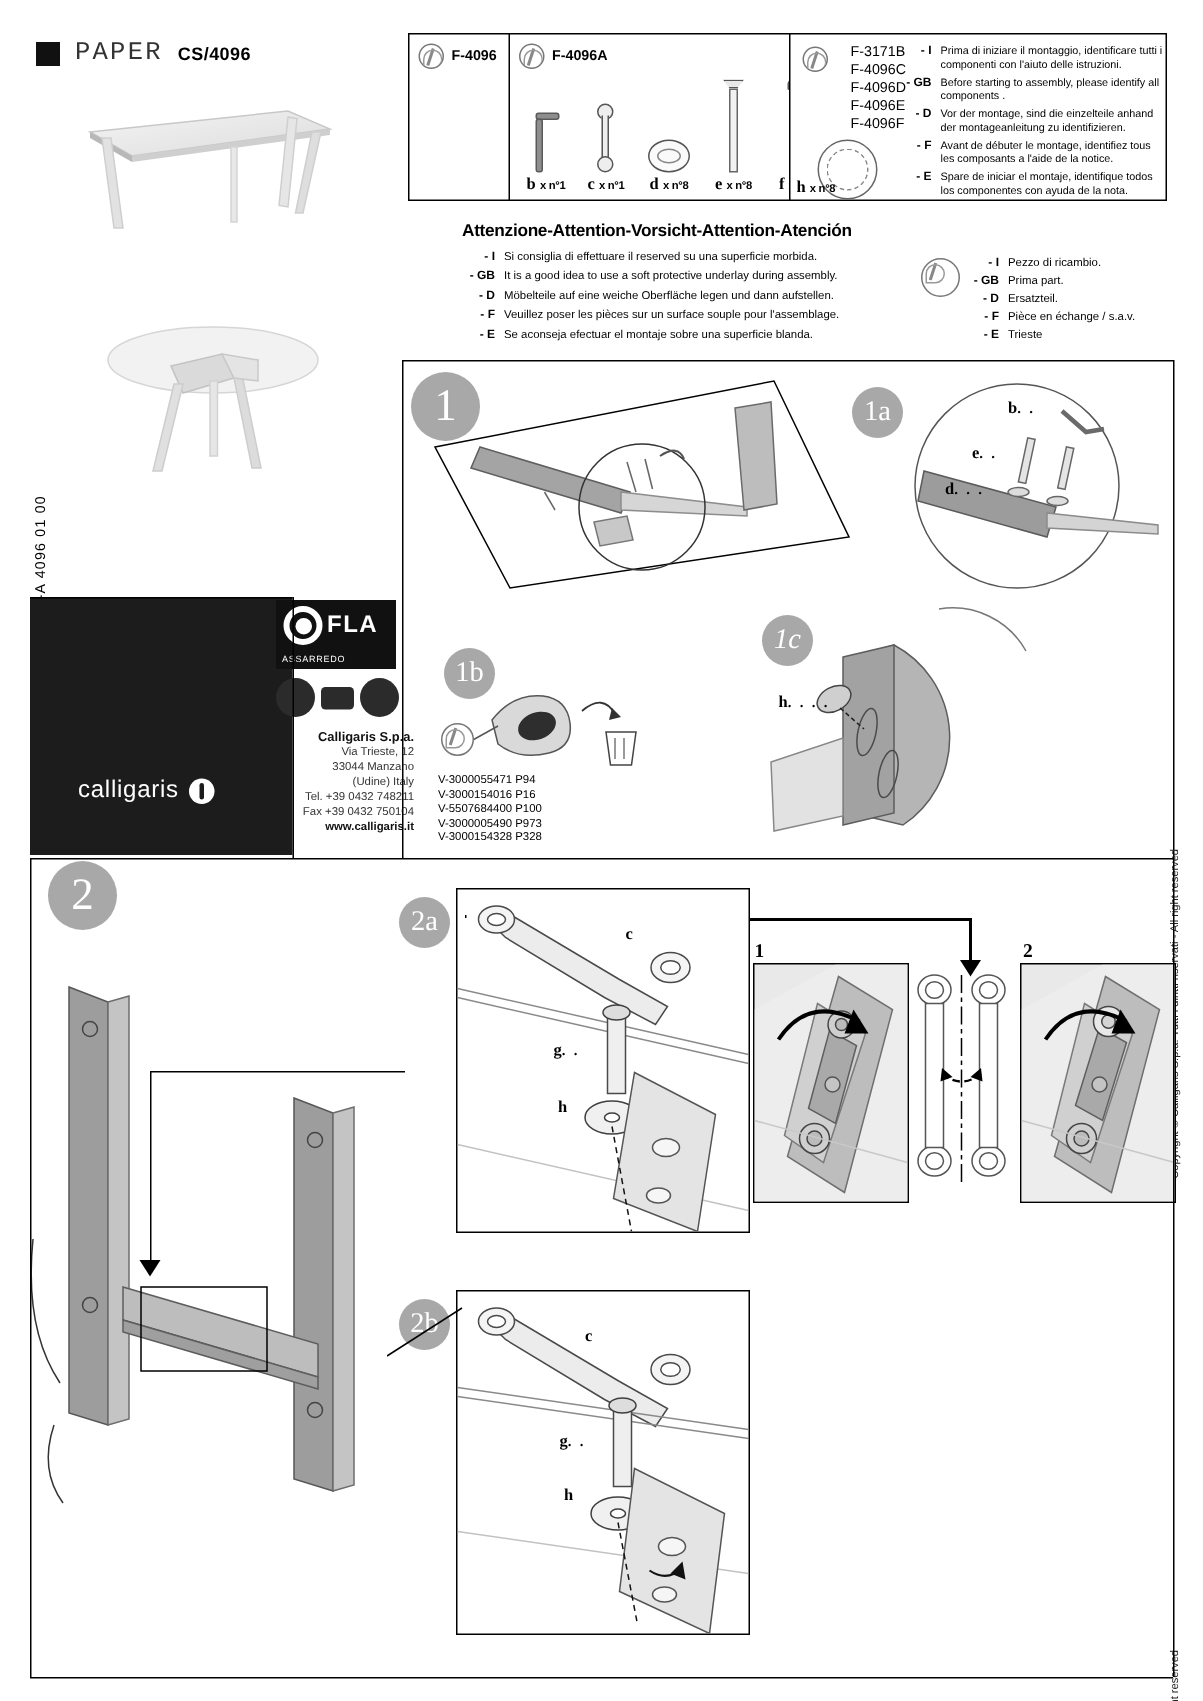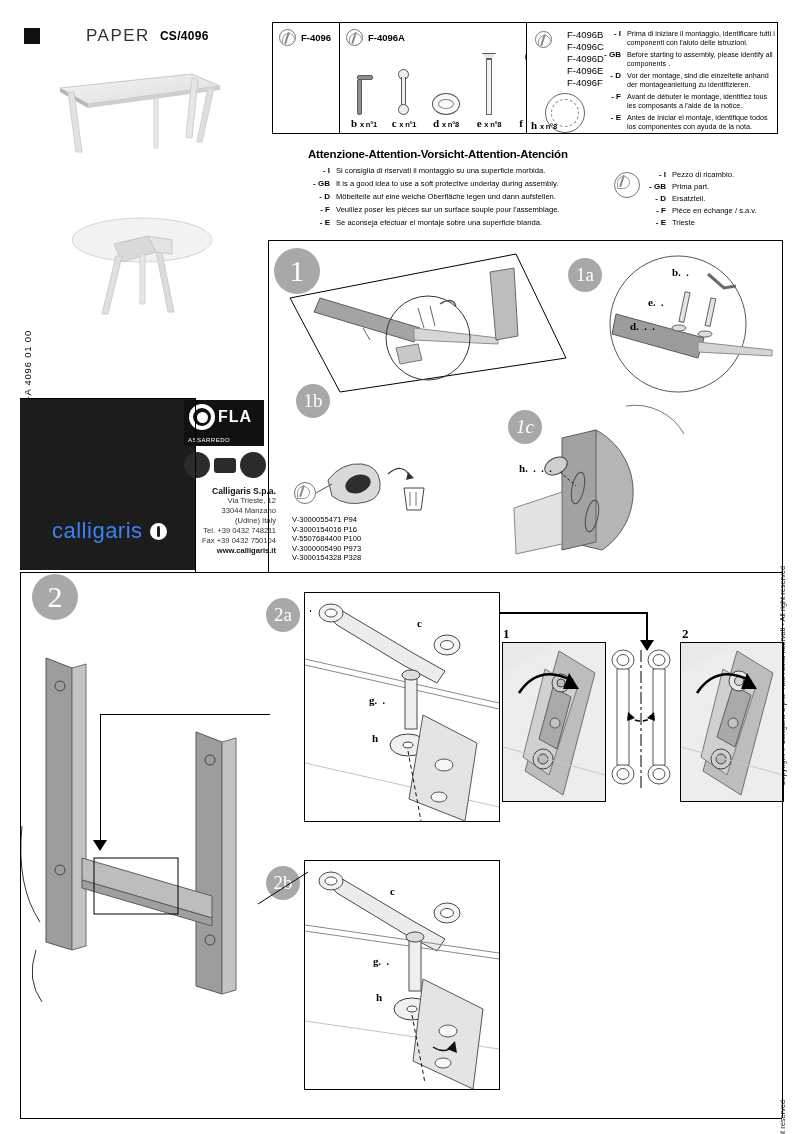--- a/index.html
+++ b/index.html
@@ -11,21 +11,21 @@
     position: relative;
     overflow: hidden;
   }
   .page { position: absolute; inset: 0; }
   .hline { position: absolute; background: #000; height: 1px; }
   .vline { position: absolute; background: #000; width: 1px; }
 
   
   #header-title { position: absolute; left: 24px; top: 26px; display: flex; align-items: center; gap: 10px; }
   #header-title .sq { width: 16px; height: 16px; background: #111; }
-  #header-title .nm { font-family: Liberation Sans, sans-serif; font-size: 17px; letter-spacing: 1.5px; color: #333; margin-left: 36px; }
+  #header-title .nm { font-family: Liberation Mono, monospace; font-size: 17px; letter-spacing: 1.5px; color: #333; }
   #header-title .code { font-size: 12px; font-weight: bold; letter-spacing: .3px; }
 
   
   .photo { position: absolute; }
   #photo-table-rect { left: 42px; top: 52px; width: 190px; height: 120px; }
   #photo-table-round { left: 52px; top: 192px; width: 180px; height: 140px; }
 
   
   #doc-code {
     position: absolute; left: 22px; top: 330px;
@@ -98,21 +98,21 @@
   }
   .step-badge.big { width: 46px; height: 46px; font-size: 30px; }
   .step-badge.mid { width: 34px; height: 34px; font-size: 19px; }
   .panel { position: absolute; border: 1px solid #000; background: #fff; }
   .gpanel { position: absolute; border: 1px solid #000; background: #e9e9e9; }
   .lbl { position: absolute; font-family: "Liberation Serif", serif; font-weight: bold; font-size: 11px; }
   .lbl .dots { font-size: 10px; letter-spacing: 1.5px; font-weight: bold; }
 
   
   #brand-block { position: absolute; left: 20px; top: 398px; width: 175px; height: 172px; background: #1c1c1c; }
-  #brand-logo { position: absolute; left: 32px; top: 120px; color: #3b82f6; font-size: 22px; letter-spacing: .5px; display: flex; align-items: center; gap: 7px; }
+  #brand-logo { position: absolute; left: 32px; top: 120px; color: #ffffff; font-size: 16px; letter-spacing: .5px; display: flex; align-items: center; gap: 7px; }
   #brand-logo .mark { width: 17px; height: 17px; border-radius: 50%; background: #fff; position: relative; }
   #brand-logo .mark::after { content: ""; position: absolute; left: 7px; top: 3px; width: 3px; height: 11px; background: #1c1c1c; border-radius: 2px; }
 
   
   #cert-block { position: absolute; left: 184px; top: 400px; width: 92px; }
   .cert-fla { width: 80px; height: 46px; background: #111; position: relative; }
   .cert-fla .o { position: absolute; left: 5px; top: 4px; width: 26px; height: 26px; border-radius: 50%; border: 4px solid #fff; }
   .cert-fla .o::after { content: ""; position: absolute; left: 4px; top: 4px; width: 11px; height: 11px; background: #fff; border-radius: 50%; }
   .cert-fla .t { position: absolute; left: 34px; top: 8px; color: #fff; font-size: 16px; font-weight: bold; letter-spacing: 1px; }
   .cert-fla .s { position: absolute; left: 4px; bottom: 3px; color: #fff; font-size: 6px; letter-spacing: .5px; }
@@ -247,21 +247,21 @@
             <div class="washer"></div>
           </div>
         <div class="part-label"><span>g</span>
           <span class="qty">x n°4</span></div>
       </div>
     </div>
 
     <div class="parts-box" id="parts-box-c">
       <span class="spare-badge" style="position:absolute;left:8px;top:8px;"></span>
       <div id="code-list">
-        <div>F-4096B</div>
+        <div>F-3171B</div>
         <div>F-4096C</div>
         <div>F-4096D</div>
         <div>F-4096E</div>
         <div>F-4096F</div>
       </div>
       <div style="position:absolute;left:18px;top:70px;">
           <div class="gear-ring"></div>
         </div>
       <div style="position:absolute;left:4px;top:96px;" class="part-label">
         <span>h</span>
@@ -280,31 +280,31 @@
         <div class="lang-row">
           <div class="lang-key">- D</div>
           <div class="lang-txt">Vor der montage, sind die einzelteile anhand der montageanleitung zu identifizieren.</div>
           </div>
         <div class="lang-row">
           <div class="lang-key">- F</div>
           <div class="lang-txt">Avant de débuter le montage, identifiez tous les composants a l'aide de la notice.</div>
           </div>
         <div class="lang-row">
           <div class="lang-key">- E</div>
-          <div class="lang-txt">Antes de iniciar el montaje, identifique todos los componentes con ayuda de la nota.</div>
+          <div class="lang-txt">Spare de iniciar el montaje, identifique todos los componentes con ayuda de la nota.</div>
           </div>
       </div>
     </div>
   </div>
 
   <div id="attention">
     <h2>Attenzione-Attention-Vorsicht-Attention-Atención</h2>
     <div class="lang-row">
       <div class="lang-key">- I</div>
-      <div class="lang-txt">Si consiglia di riservati il montaggio su una superficie morbida.</div>
+      <div class="lang-txt">Si consiglia di effettuare il reserved su una superficie morbida.</div>
       </div>
     <div class="lang-row">
       <div class="lang-key">- GB</div>
       <div class="lang-txt">It is a good idea to use a soft protective underlay during assembly.</div>
       </div>
     <div class="lang-row">
       <div class="lang-key">- D</div>
       <div class="lang-txt">Möbelteile auf eine weiche Oberfläche legen und dann aufstellen.</div>
       </div>
     <div class="lang-row">
@@ -369,21 +369,21 @@
     <ellipse cx="119" cy="82" rx="7" ry="3" fill="#ddd" stroke="#666"></ellipse>
     <path d="M122 22 l16 14 l12 -2" fill="none" stroke="#6a6a6a" stroke-width="3"></path>
   </svg>
   <div class="lbl" style="left:672px;top:266px;">
     <span>b</span><span class="dots">. .</span></div>
   <div class="lbl" style="left:648px;top:296px;">
     <span>e</span><span class="dots">. .</span></div>
   <div class="lbl" style="left:630px;top:320px;">
     <span>d</span><span class="dots">. . .</span></div>
 
-  <div class="step-badge mid" style="left:296px;top:384px;">1b</div>
+  <div class="step-badge mid" style="left:296px;top:432px;">1b</div>
   <svg style="position:absolute;left:292px;top:448px;" width="160" height="72">
     <path d="M36 32 q14 -18 34 -16 q16 2 18 18 q2 16 -14 20 q-20 5 -34 -6 z" fill="#d9d9d9" stroke="#555"></path>
     <ellipse cx="66" cy="36" rx="13" ry="9" fill="#2e2e2e" transform="rotate(-20 66 36)"></ellipse>
     <line x1="22" y1="46" x2="40" y2="36" stroke="#555"></line>
     <path d="M96 26 q14 -12 22 2" fill="none" stroke="#333" stroke-width="1.2"></path>
     <polygon points="116,24 122,30 114,32" fill="#333"></polygon>
     <path d="M112 40 l20 0 l-3 22 l-14 0 z" fill="#fff" stroke="#444"></path>
     <line x1="118" y1="44" x2="118" y2="58" stroke="#777"></line>
     <line x1="124" y1="44" x2="124" y2="58" stroke="#777"></line>
   </svg>

